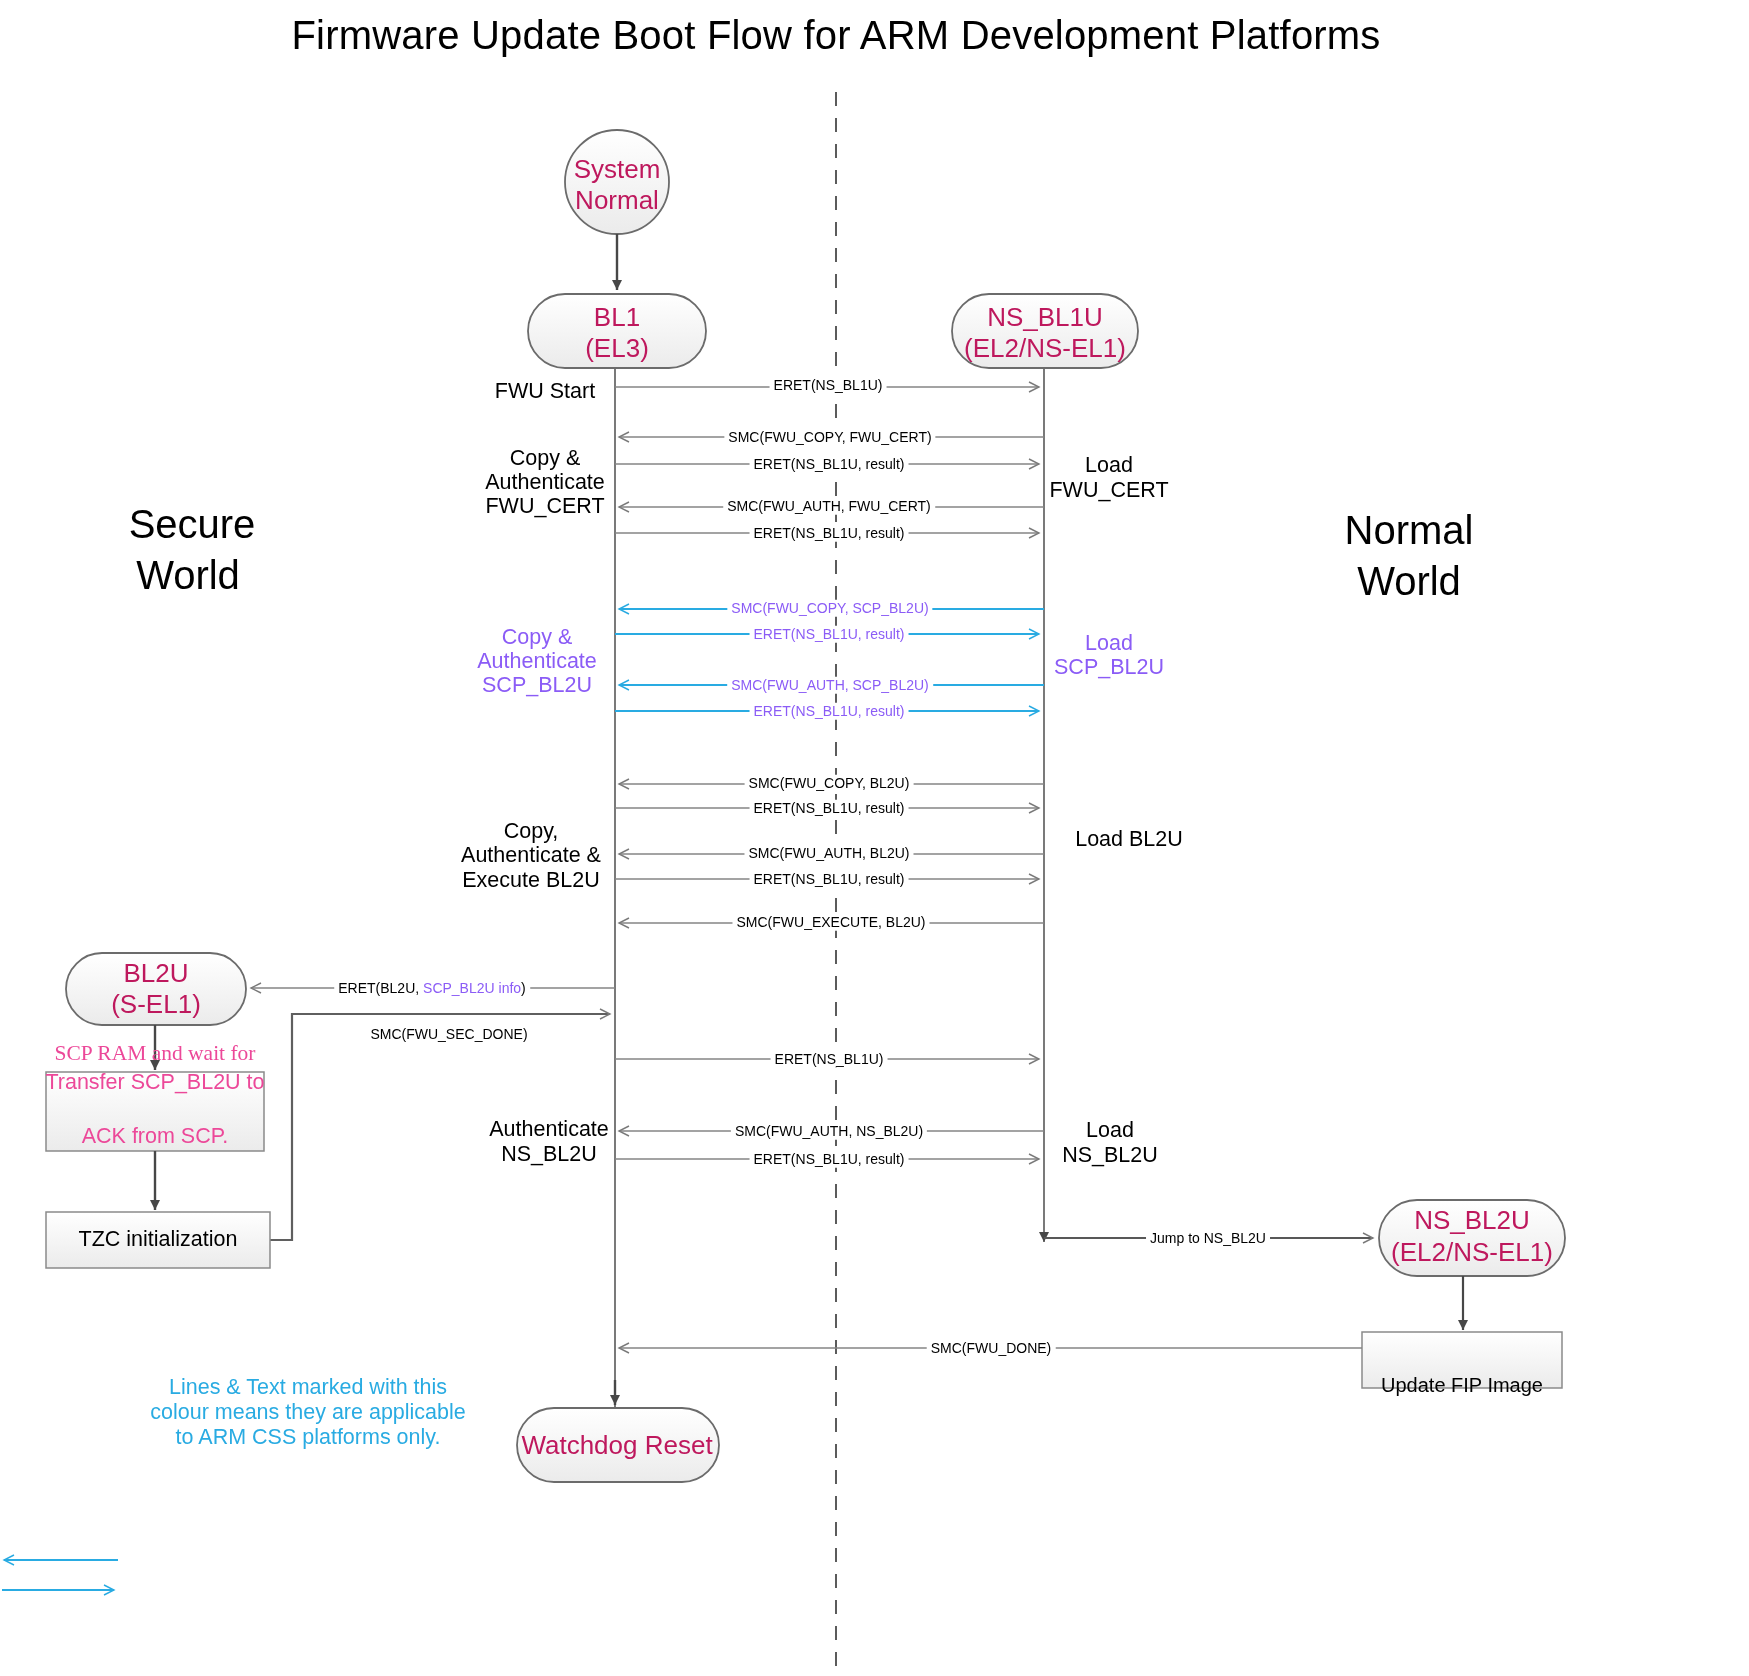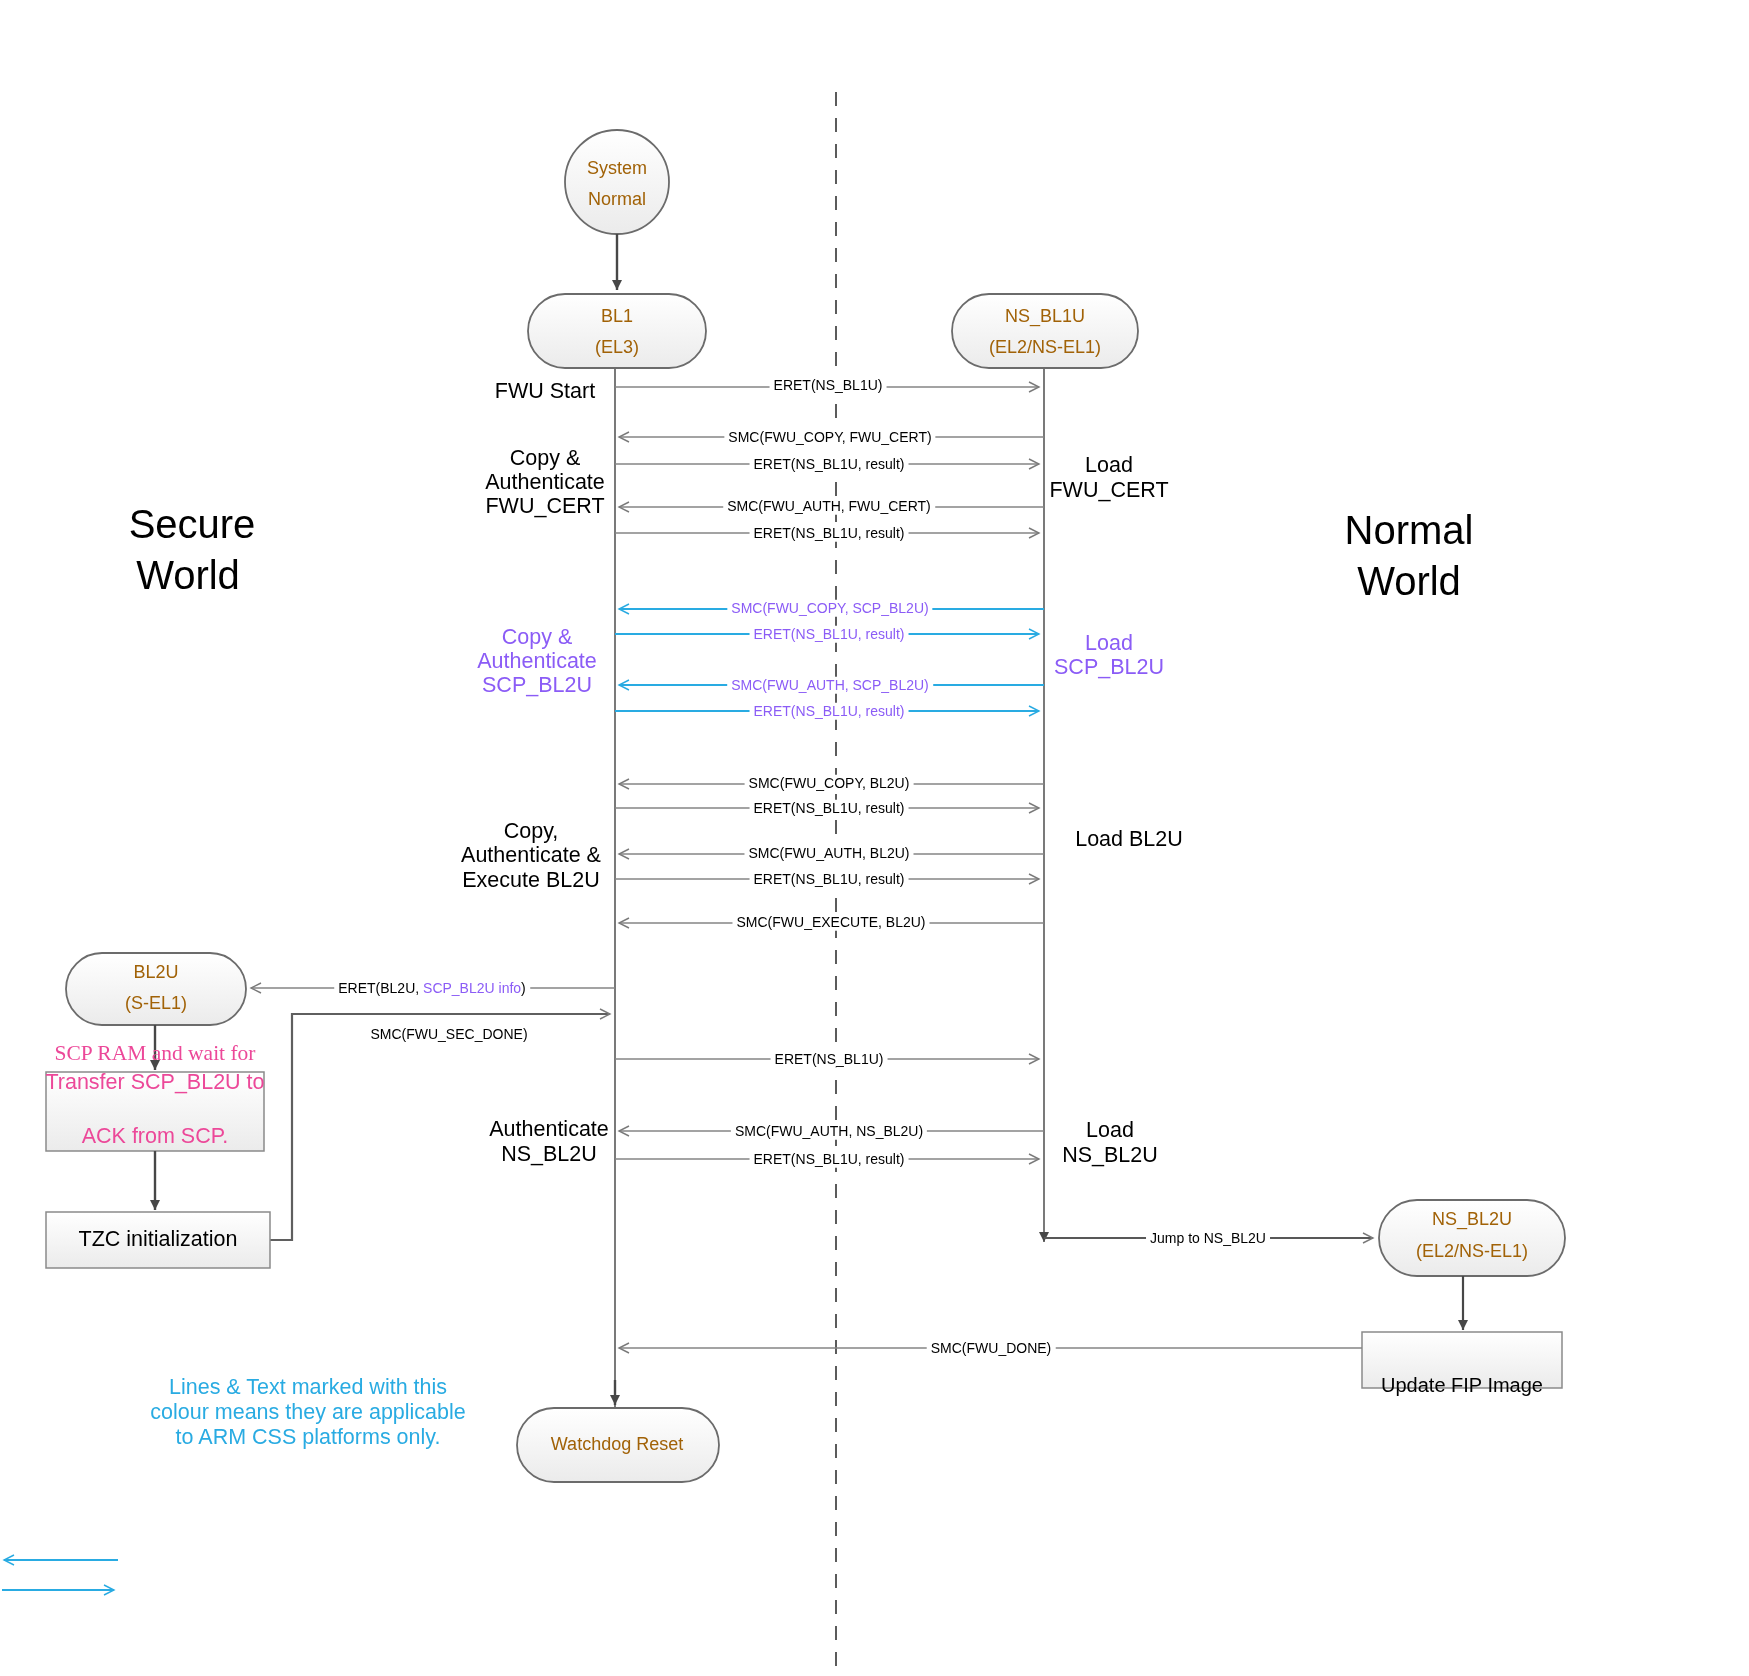--- a/index.html
+++ b/index.html
@@ -36,22 +36,22 @@
   .diagram-title {
     font-size: 40px;
     color: #000;
     letter-spacing: 0.2px;
   }
   .world-label {
     font-size: 40px;
     color: #000;
   }
   .node-label {
-    font-size: 18px;
-    color: #a16207;
+    font-size: 26px;
+    color: #be185d;
   }
   .msg-label {
     font-size: 14px;
     color: #000;
     background: #ffffff;
     padding: 0 4px;
   }
   .side-label {
     font-size: 21.5px;
     color: #000;
@@ -166,20 +166,21 @@
     <rect x="1362" y="1332" width="200" height="56" fill="url(#nodeGrad)" stroke="#8a8a8a" stroke-width="1.5"></rect>
 
     <line x1="1362" y1="1348" x2="619" y2="1348" stroke="#858585" stroke-width="1.6" marker-end="url(#arrOpenL)"></line>
 
     <rect x="517" y="1408" width="202" height="74" rx="37" ry="37" fill="url(#nodeGrad)" stroke="#6b6b6b" stroke-width="1.8"></rect>
 
     <line x1="118" y1="1560" x2="4" y2="1560" stroke="#29ABE2" stroke-width="1.8" marker-end="url(#arrOpenCyan)"></line>
     <line x1="2" y1="1590" x2="114" y2="1590" stroke="#29ABE2" stroke-width="1.8" marker-end="url(#arrOpenCyan)"></line>
   </svg>
 
+  <div class="txt diagram-title" style="left:836px; top:36px;">Firmware Update Boot Flow for ARM Development Platforms</div>
 
   <div class="txt world-label" style="left:192px; top:525px;">Secure</div>
   <div class="txt world-label" style="left:188px; top:576px;">World</div>
   <div class="txt world-label" style="left:1409px; top:531px;">Normal</div>
   <div class="txt world-label" style="left:1409px; top:582px;">World</div>
 
   <div class="txt node-label" style="left:617px; top:169px;">System</div>
   <div class="txt node-label" style="left:617px; top:200px;">Normal</div>
 
   <div class="txt node-label" style="left:617px; top:317px;">BL1</div>

